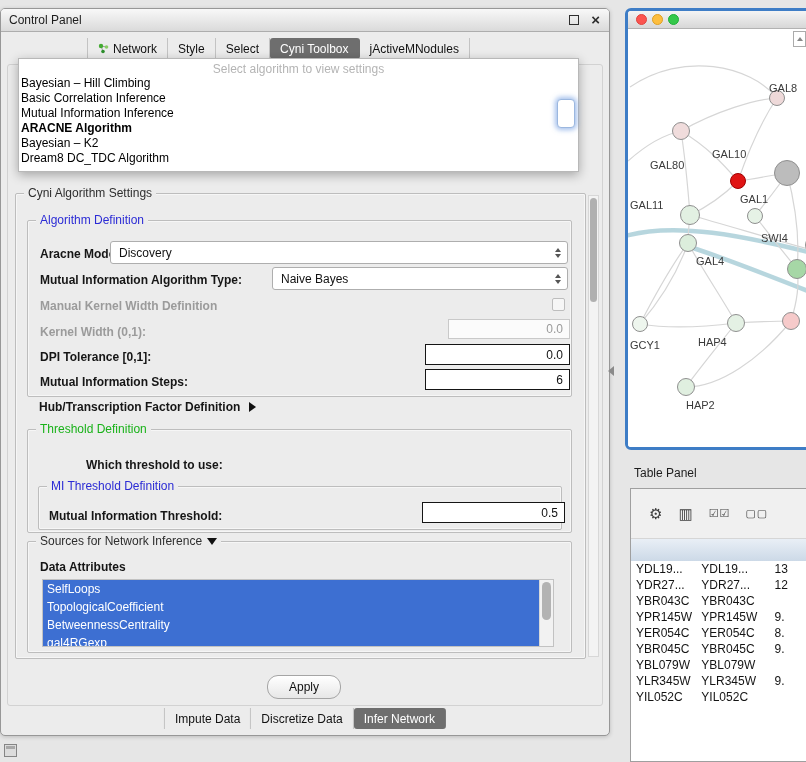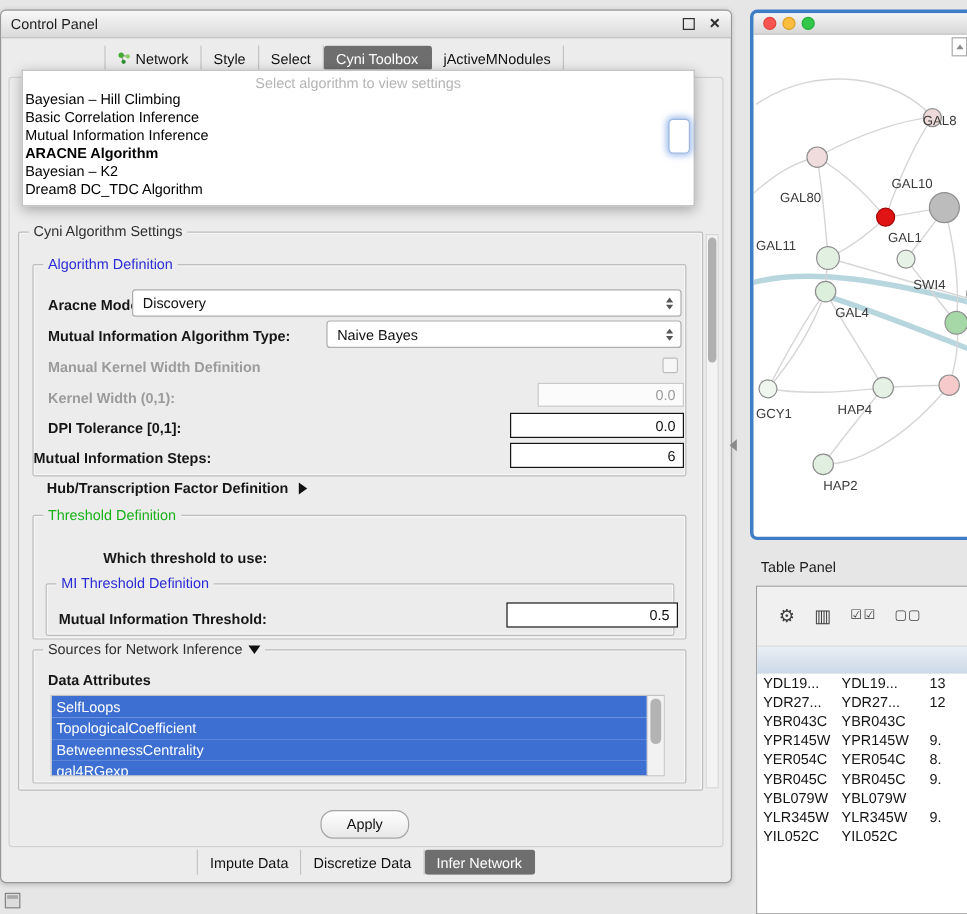--- a/index.html
+++ b/index.html
@@ -172,21 +172,21 @@
       <span class="lbl disabled" style="left:12px;top:104px;">Kernel Width (0,1):</span>
       <div class="field disabled" style="left:420px;top:98px;width:122px;height:20px;">
         <span>0.0</span>
       </div>
 
       <span class="lbl" style="left:12px;top:129px;">DPI Tolerance [0,1]:</span>
       <div class="field strong" style="left:397px;top:123px;width:145px;height:21px;">
         <span>0.0</span>
       </div>
 
-      <span class="lbl" style="left:0;top:154px;">Mutual Information Steps:</span>
+      <span class="lbl" style="left:12px;top:154px;">Mutual Information Steps:</span>
       <div class="field strong" style="left:397px;top:148px;width:145px;height:21px;">
         <span>6</span>
       </div>
     </div>
 
     <div class="hub-row" style="left:38px;top:391px;">
       <span class="lbl-inline">Hub/Transcription Factor Definition</span>
       <span class="tri-right"></span>
     </div>
 
@@ -284,23 +284,23 @@
           <path d="M12,295 C42,300 76,298 108,294" fill="none" stroke="#d6d6d6" stroke-width="1.2"></path>
           <path d="M169,240 C172,258 168,276 163,292" fill="none" stroke="#d6d6d6" stroke-width="1.2"></path>
           <path d="M58,358 C92,358 132,330 163,292" fill="none" stroke="#d6d6d6" stroke-width="1.2"></path>
           <path d="M60,214 C48,248 30,274 12,295" fill="none" stroke="#d6d6d6" stroke-width="1.2"></path>
           <path d="M62,186 C105,198 150,212 195,224" fill="none" stroke="#d6d6d6" stroke-width="1.2"></path>
         </svg>
       <div class="nw-scrollbtn"></div>
     <div class="node" style="left: 44px; top: 93px; height: 18px; width: 18px; background: rgb(240, 220, 220);"></div>
         <div class="node-label" style="left: 22px; top: 130px;">GAL80</div>
         <div class="node" style="left: 141px; top: 61px; height: 16px; width: 16px; background: rgb(238, 217, 217);"></div>
-        <div class="node-label" style="left: 141px; top: 66px;">GAL8</div>
+        <div class="node-label" style="left: 141px; top: 53px;">GAL8</div>
         <div class="node" style="left: 102px; top: 144px; height: 16px; width: 16px; background: rgb(224, 20, 20); border-color: rgb(160, 0, 0);"></div>
-        <div class="node-label" style="left: 115px; top: 119px;">GAL10</div>
+        <div class="node-label" style="left: 84px; top: 119px;">GAL10</div>
         <div class="node" style="left: 146px; top: 131px; height: 26px; width: 26px; background: rgb(188, 188, 188);"></div>
         <div class="node" style="left: 52px; top: 176px; height: 20px; width: 20px; background: rgb(226, 240, 226);"></div>
         <div class="node-label" style="left: 2px; top: 170px;">GAL11</div>
         <div class="node" style="left: 119px; top: 179px; height: 16px; width: 16px; background: rgb(230, 242, 230);"></div>
         <div class="node-label" style="left: 112px; top: 164px;">GAL1</div>
         <div class="node" style="left: 51px; top: 205px; height: 18px; width: 18px; background: rgb(220, 238, 220);"></div>
         <div class="node-label" style="left: 68px; top: 226px;">GAL4</div>
         <div class="node" style="left: 177px; top: 207px; height: 18px; width: 18px; background: rgb(216, 236, 216);"></div>
         <div class="node-label" style="left: 133px; top: 203px;">SWI4</div>
         <div class="node" style="left: 159px; top: 230px; height: 20px; width: 20px; background: rgb(166, 215, 166);"></div>

